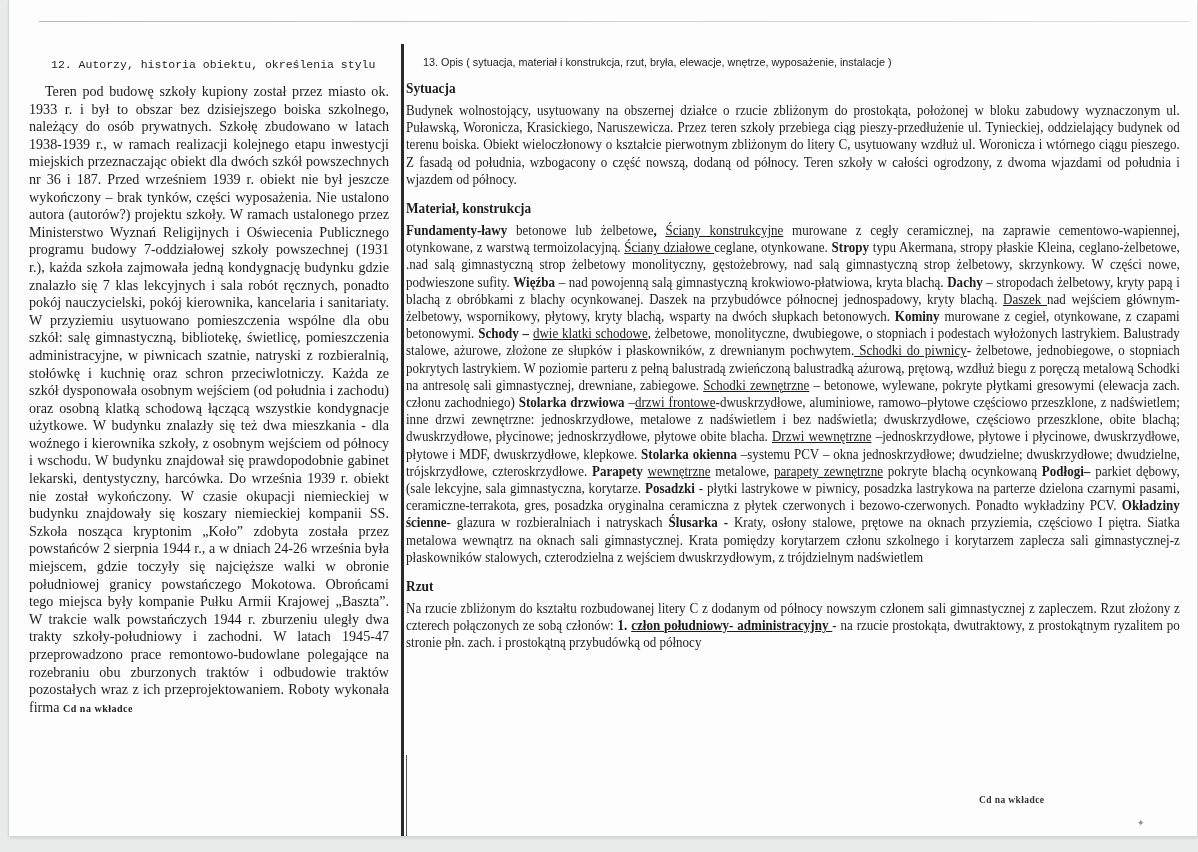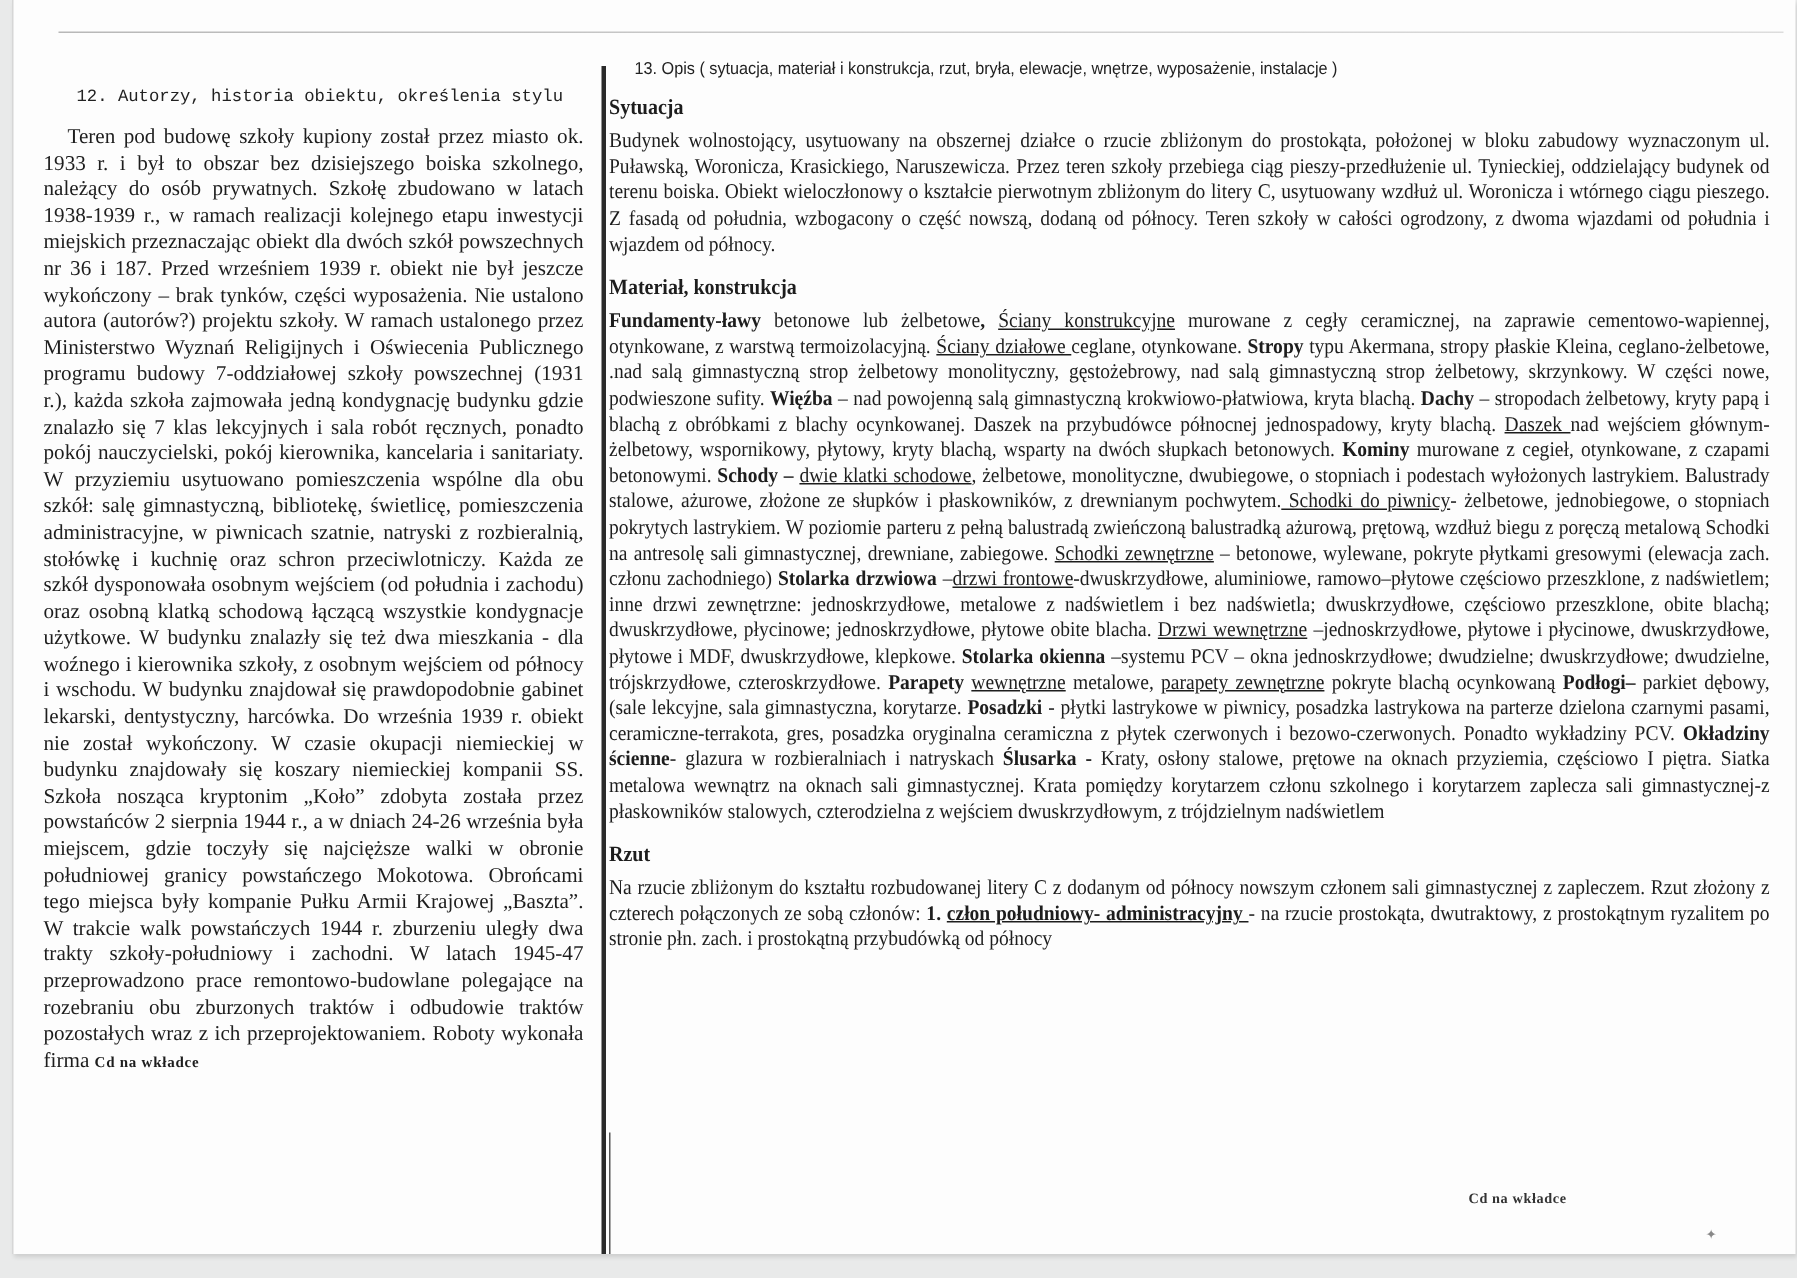--- a/index.html
+++ b/index.html
@@ -43,21 +43,21 @@
   .divider {
     position: absolute; left: 392px; top: 44px; width: 3px; height: 792px;
     background: #2a2a2a;
   }
   .divider-thin {
     position: absolute; left: 397px; top: 755px; width: 1px; height: 81px;
     background: #555;
   }
   
   .col-right {
-    position: absolute; left: 397px; top: 40px; width: 774px;
+    position: absolute; left: 397px; top: 56px; width: 774px;
   }
   .r-head-sans {
     font-family: "Liberation Sans", sans-serif;
     font-size: 11.5px; color: #222;
     margin: 0 0 12px 17px;
     transform: scaleX(0.94); transform-origin: left;
   }
   .r-title {
     font-weight: bold; font-size: 14.5px; margin: 0 0 5px 0;
     transform: scaleX(0.92); transform-origin: left;

